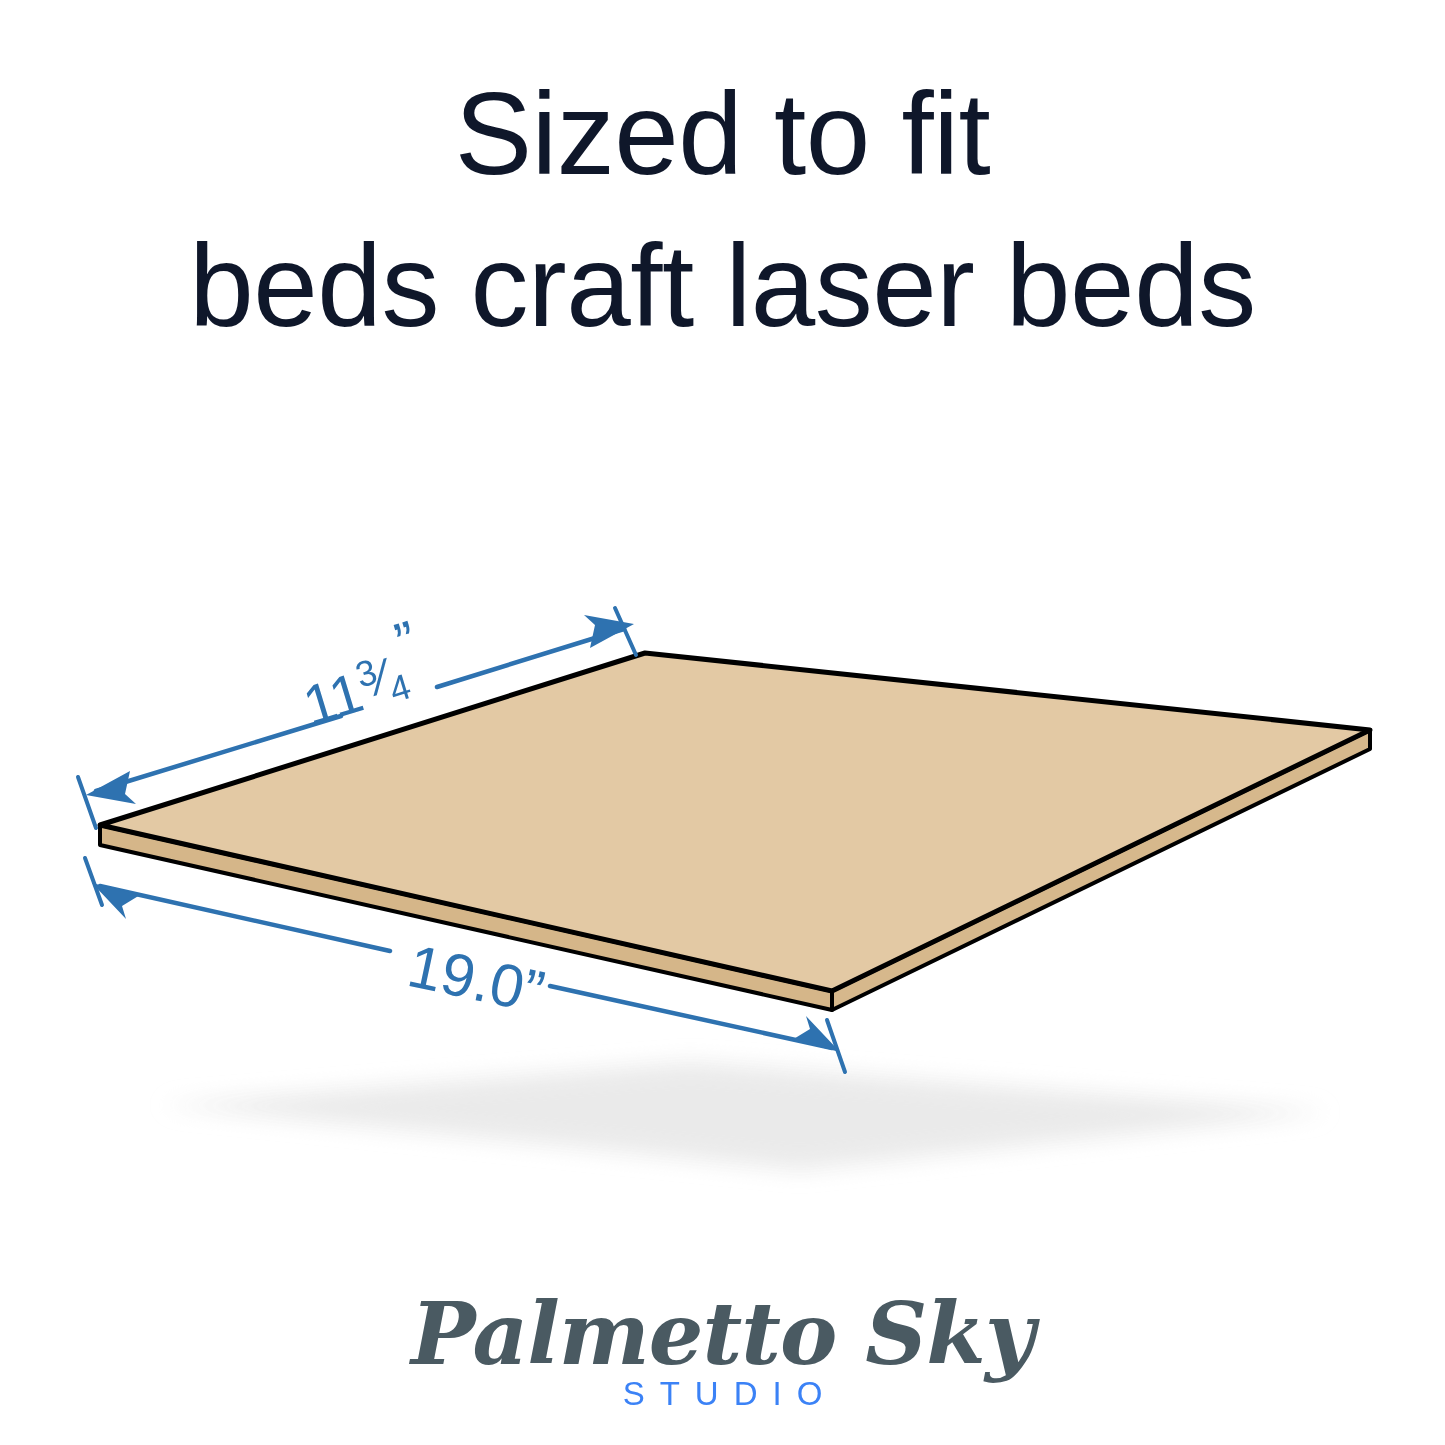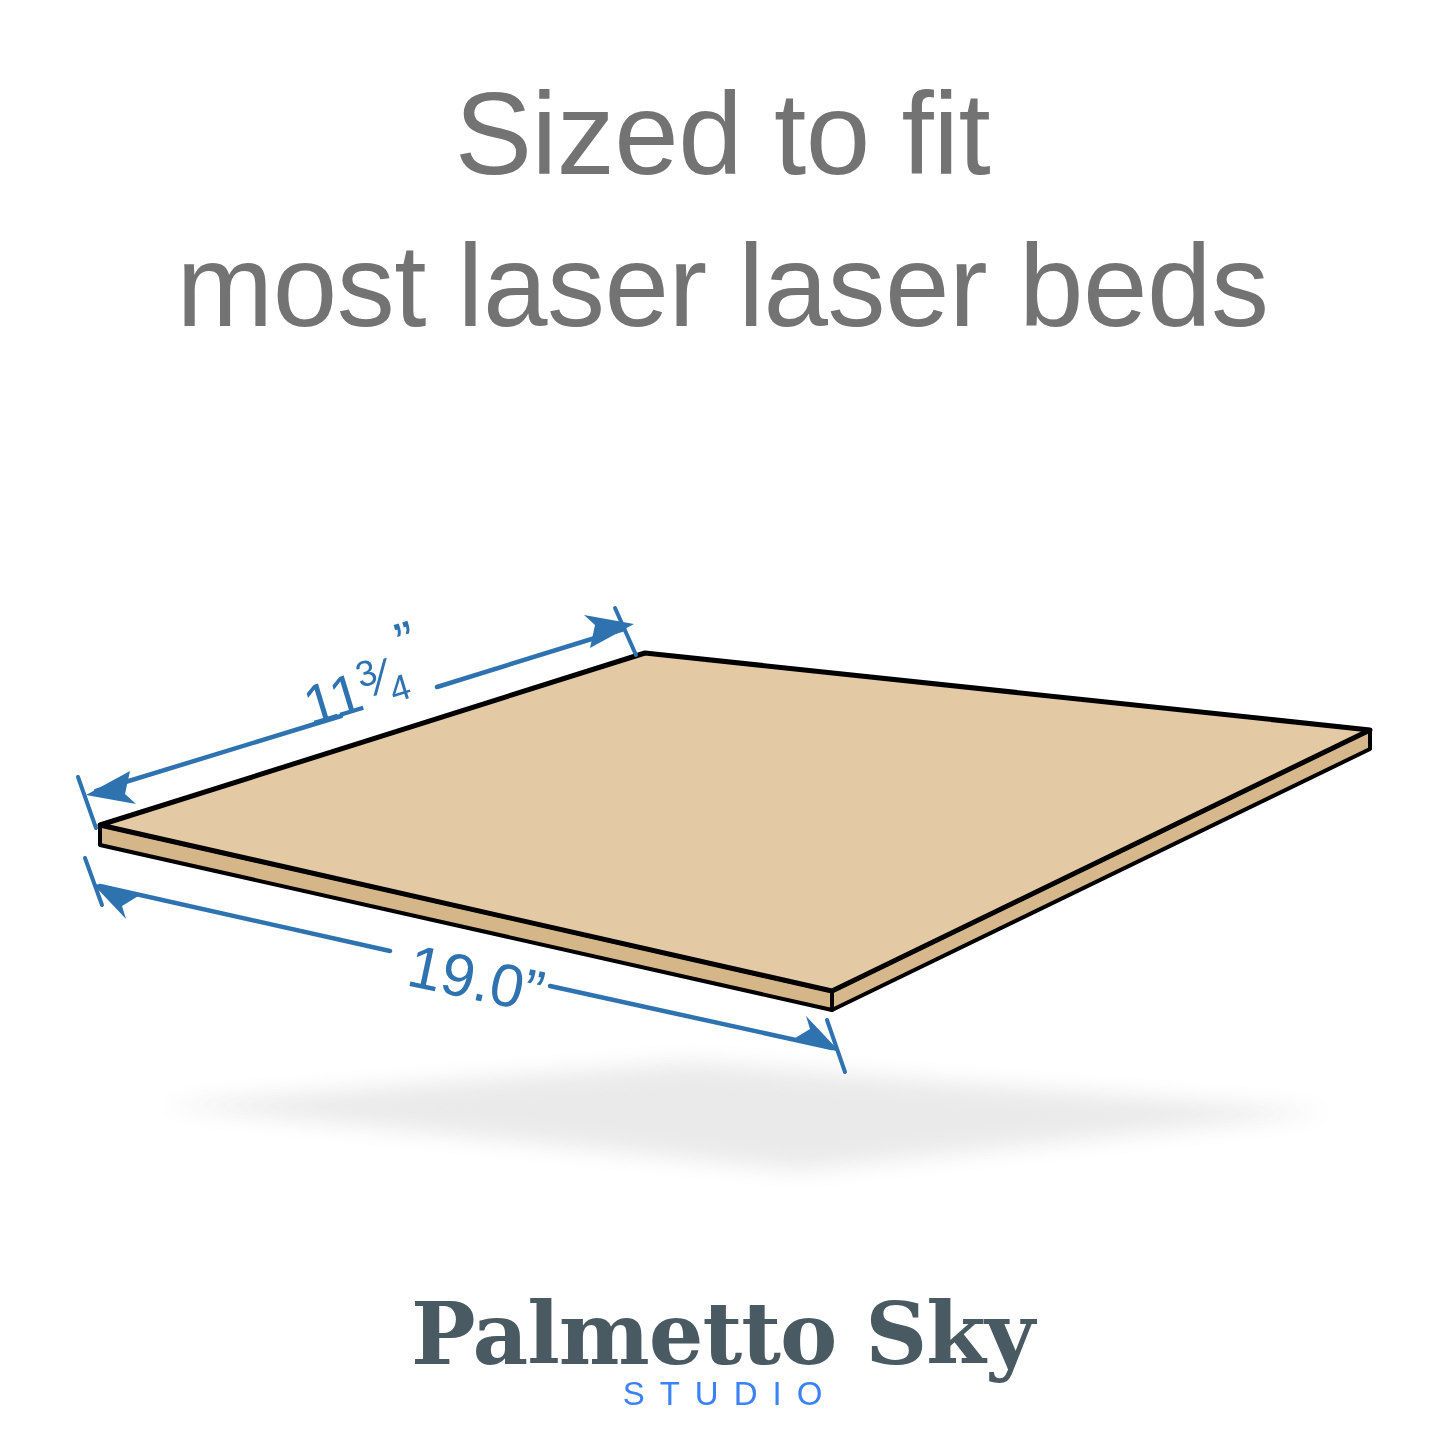--- a/index.html
+++ b/index.html
@@ -19,21 +19,21 @@
     overflow: hidden;
   }
 
   
   .heading {
     position: absolute;
     left: 0;
     top: 58px;
     width: 1445px;
     text-align: center;
-    color: #737373;
+    color: #0f172a;
     font-family: "Liberation Sans", sans-serif;
     font-weight: 400;
     font-size: 116px;
     line-height: 152px;
     letter-spacing: -0.5px;
     white-space: nowrap;
   }
   .heading .line1 { display: block; }
   .heading .line2 { display: block; }
 
@@ -50,20 +50,21 @@
   .logo {
     position: absolute;
     left: 0;
     top: 1288px;
     width: 1445px;
     text-align: center;
   }
   .logo-script {
     display: block;
     font-family: "DejaVu Serif", serif;
+    font-style: italic;
     font-weight: 700;
     font-size: 86px;
     line-height: 92px;
     color: #4a5a62;
     letter-spacing: -1px;
   }
   .logo-sub {
     display: block;
     margin-top: -6px;
     font-family: "Liberation Sans", sans-serif;
@@ -75,21 +76,21 @@
     color: #3b82f6;
   }
 </style>
 </head>
 <body>
 
 <div id="page">
 
   <div class="heading">
     <span class="line1">Sized to fit</span>
-    <span class="line2">most laser laser beds</span>
+    <span class="line2">beds craft laser beds</span>
   </div>
 
   <svg id="illustration" viewBox="0 0 1445 1445">
     <defs>
       <filter id="shadowBlur" x="-20%" y="-60%" width="140%" height="260%">
         <feGaussianBlur stdDeviation="11"></feGaussianBlur>
       </filter>
     </defs>
 
     <g>

